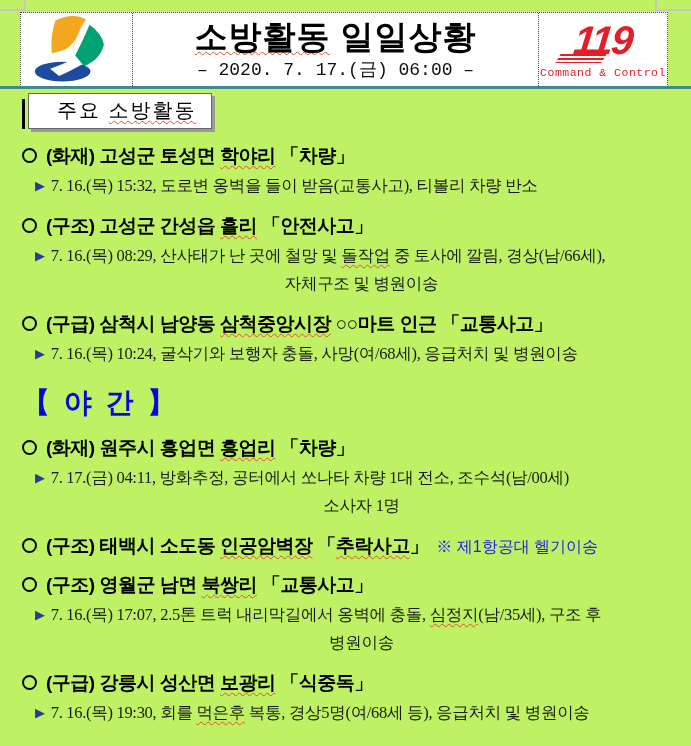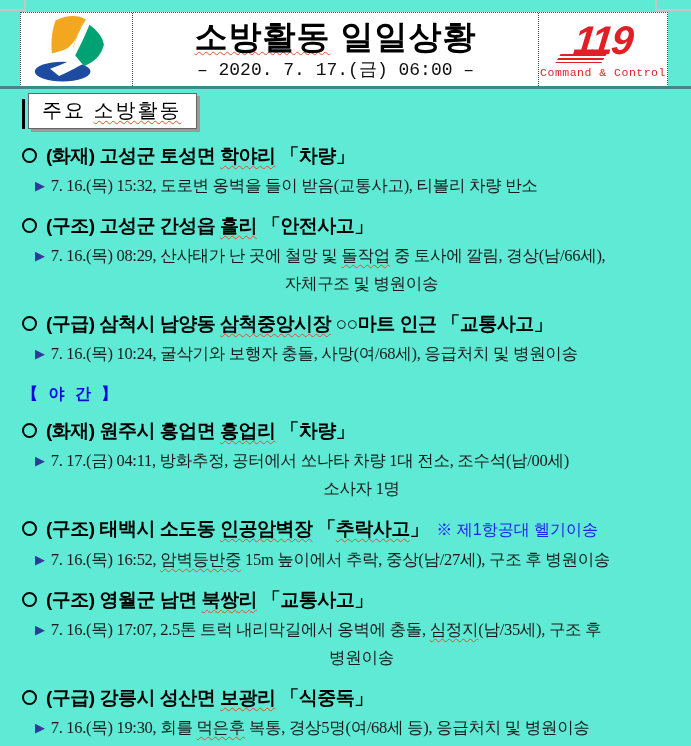--- a/index.html
+++ b/index.html
@@ -1,16 +1,16 @@
 <!DOCTYPE html>
 <html><head>
 <meta charset="utf-8">
 <style>
   html,body{margin:0;padding:0;background:#fff;}
-  .page{position:relative;width:691px;height:746px;background:#5eead4;overflow:hidden;
+  .page{position:relative;width:691px;height:746px;background:#bef264;overflow:hidden;
         font-family:"Liberation Sans",sans-serif;color:#111;}
   
   .corner{position:absolute;background:#c6c6c6;}
   .tl-h{left:0;top:9px;width:25px;height:2px;}
   .tl-v{left:24px;top:0;width:2px;height:11px;}
   .tr-h{left:656px;top:9px;width:35px;height:2px;}
   .tr-v{left:655px;top:0;width:2px;height:11px;}
 
   
   .header{position:absolute;left:20px;top:12px;width:646px;height:73px;
@@ -26,36 +26,36 @@
   .speed{width:46px;height:9px;margin:-6px 0 0 -44px;transform:skewX(-30deg);
          background:repeating-linear-gradient(to bottom,#e01f26 0 2px,transparent 2px 4px);}
   .cap119{color:#e01f26;font-family:Liberation Mono, monospace;font-size:11.5px;
           letter-spacing:0.5px;margin-top:3px;white-space:nowrap;}
   .teal-rule{position:absolute;left:0;top:86px;width:691px;height:3px;background:#3e8989;}
 
   
   .section-wrap{position:absolute;left:22px;top:93px;display:flex;align-items:stretch;}
   .section-bar{width:3px;background:#000;margin:6px 3px 0 0;}
   .section-box{border:1.5px solid #666;box-shadow:3px 3px 0 #9a9a9a;background:#fff;
-               padding:3px 14px 4px 13px;font-size:20px;letter-spacing:2px;color:#000;}
+               padding:3px 14px 4px 28px;font-size:20px;letter-spacing:2px;color:#000;}
 
   
   .content{position:absolute;left:22px;top:125px;width:648px;}
   .entry{margin-top:14px;}
   .entry:first-child{margin-top:19px;}
   .entry-heading{font-size:19px;font-weight:bold;letter-spacing:-0.5px;line-height:24px;color:#000;}
   .circle{display:inline-block;width:11px;height:11px;border:2.5px solid #000;
           border-radius:50%;margin-right:9px;vertical-align:-1px;}
   .heading-note{font-weight:normal;font-size:16px;color:#2020ee;margin-left:8px;letter-spacing:0;}
   .detail-line{font-family:"Liberation Serif",serif;font-size:16.5px;color:#1a1a1a;
                line-height:28px;padding-left:13px;letter-spacing:-0.3px;}
   .detail-line.first{margin-top:4px;}
   .detail-line.cont{padding-left:31px;text-align:center;}
   .tri{color:#2d3a99;font-size:13px;margin-right:6px;vertical-align:1px;}
-  .divider{margin:16px 0 10px 0;font-size:16px;font-weight:bold;color:#0808dd;letter-spacing:3px;}
+  .divider{margin:16px 0 10px 0;font-size:28px;font-weight:bold;color:#0808dd;letter-spacing:3px;}
   .wavy{text-decoration:underline;text-decoration-style:wavy;text-decoration-color:#e0512b;
         text-decoration-thickness:1px;text-underline-offset:3px;}
 </style>
 </head>
 <body>
 
 <div class="page">
 
   <div class="corner tl-h"></div>
   <div class="corner tl-v"></div>
@@ -120,21 +120,20 @@
       <span class="circle"></span><span class="heading-text"><span>(화재) 원주시 흥업면 </span><span class="wavy">흥업리</span><span> 「차량」</span></span>
     </div>
   <div class="detail-line first"><span class="tri">▶</span><span>7. 17.(금) 04:11, 방화추정, 공터에서 쏘나타 차량 1대 전소, 조수석(남/00세)</span></div>
         <div class="detail-line cont"><span>소사자 1명</span></div>
       </div>
 
   <div class="entry">
     <div class="entry-heading">
       <span class="circle"></span><span class="heading-text"><span>(구조) 태백시 소도동 </span><span class="wavy">인공암벽장</span><span> 「</span><span class="wavy">추락사고</span><span>」</span></span><span class="heading-note">※ 제1항공대 헬기이송</span>
     </div>
-  <div class="detail-line first"><span class="tri">▶</span><span>7. 16.(목) 16:52, </span><span class="wavy">암벽등반중</span><span> 15m 높이에서 추락, 중상(남/27세), 구조 후 병원이송</span></div>
       </div>
 
   <div class="entry">
     <div class="entry-heading">
       <span class="circle"></span><span class="heading-text"><span>(구조) 영월군 남면 </span><span class="wavy">북쌍리</span><span> 「교통사고」</span></span>
     </div>
   <div class="detail-line first"><span class="tri">▶</span><span>7. 16.(목) 17:07, 2.5톤 트럭 내리막길에서 옹벽에 충돌, </span><span class="wavy">심정지</span><span>(남/35세), 구조 후</span></div>
         <div class="detail-line cont"><span>병원이송</span></div>
       </div>
 

